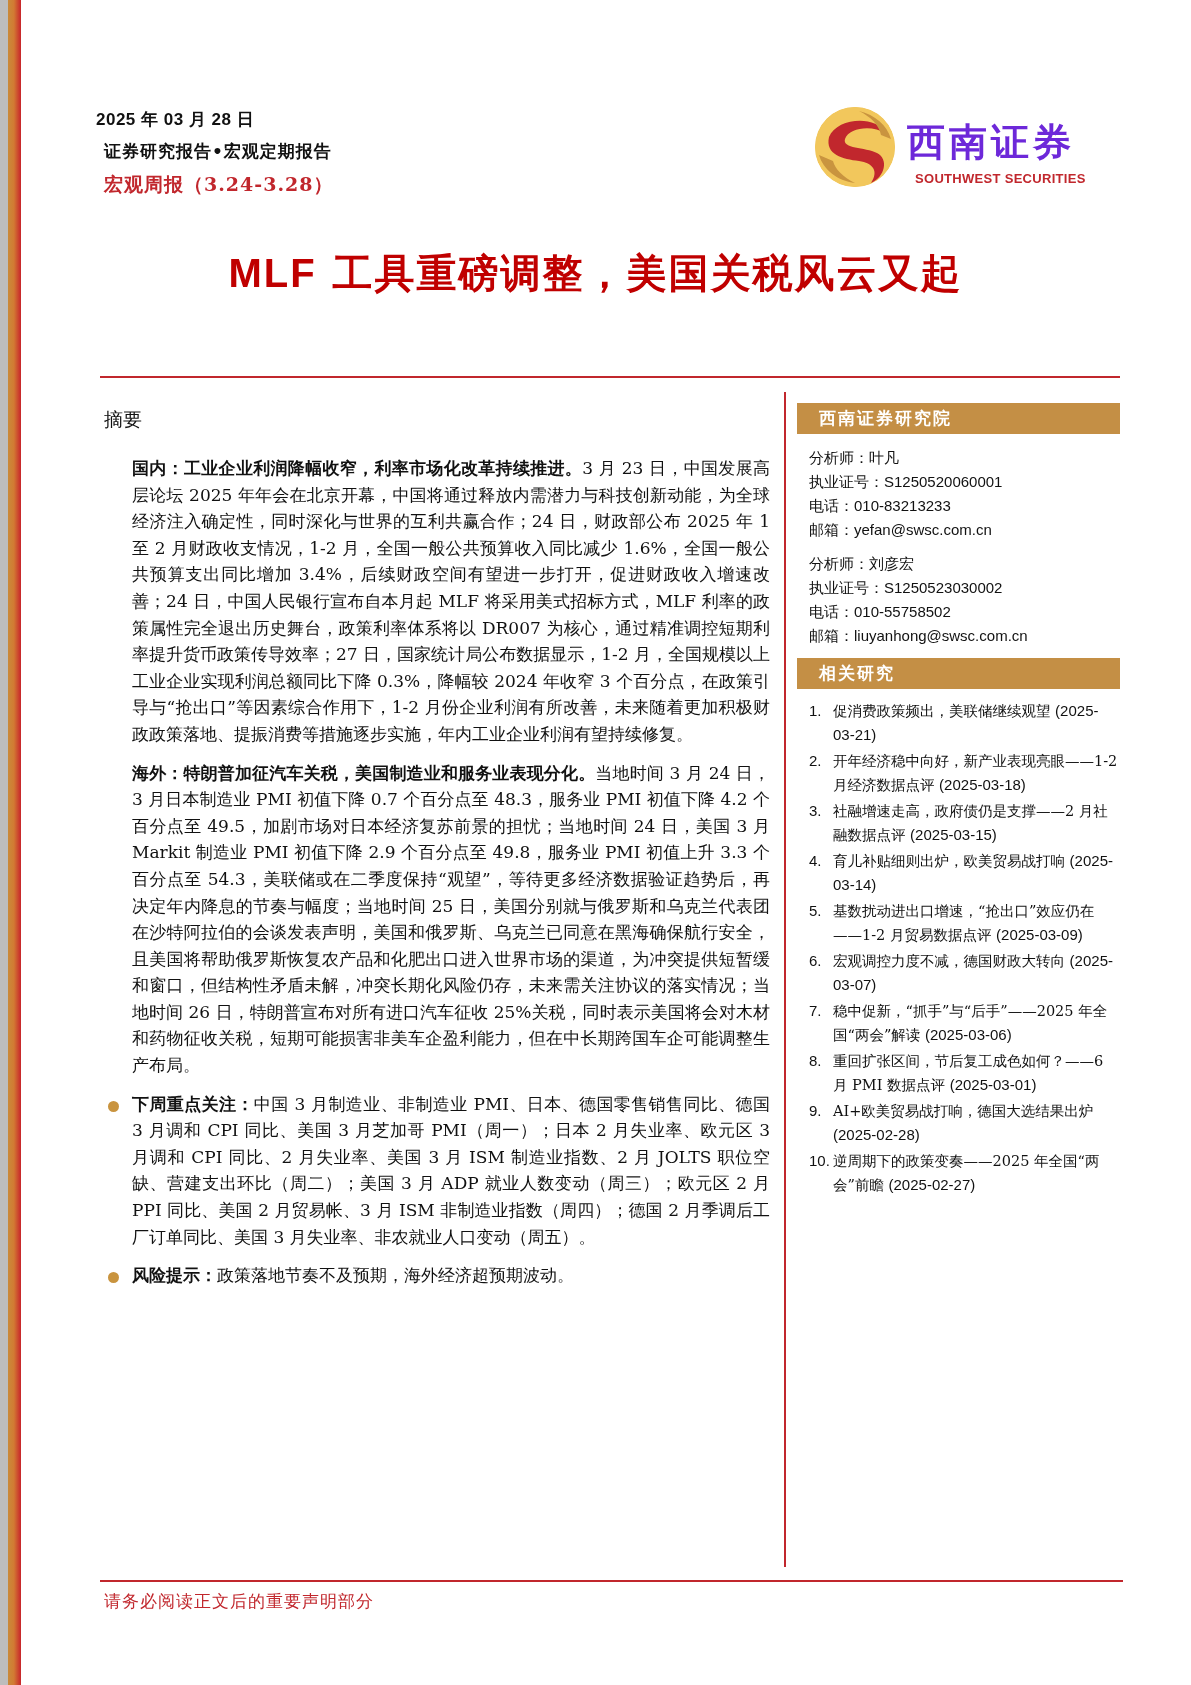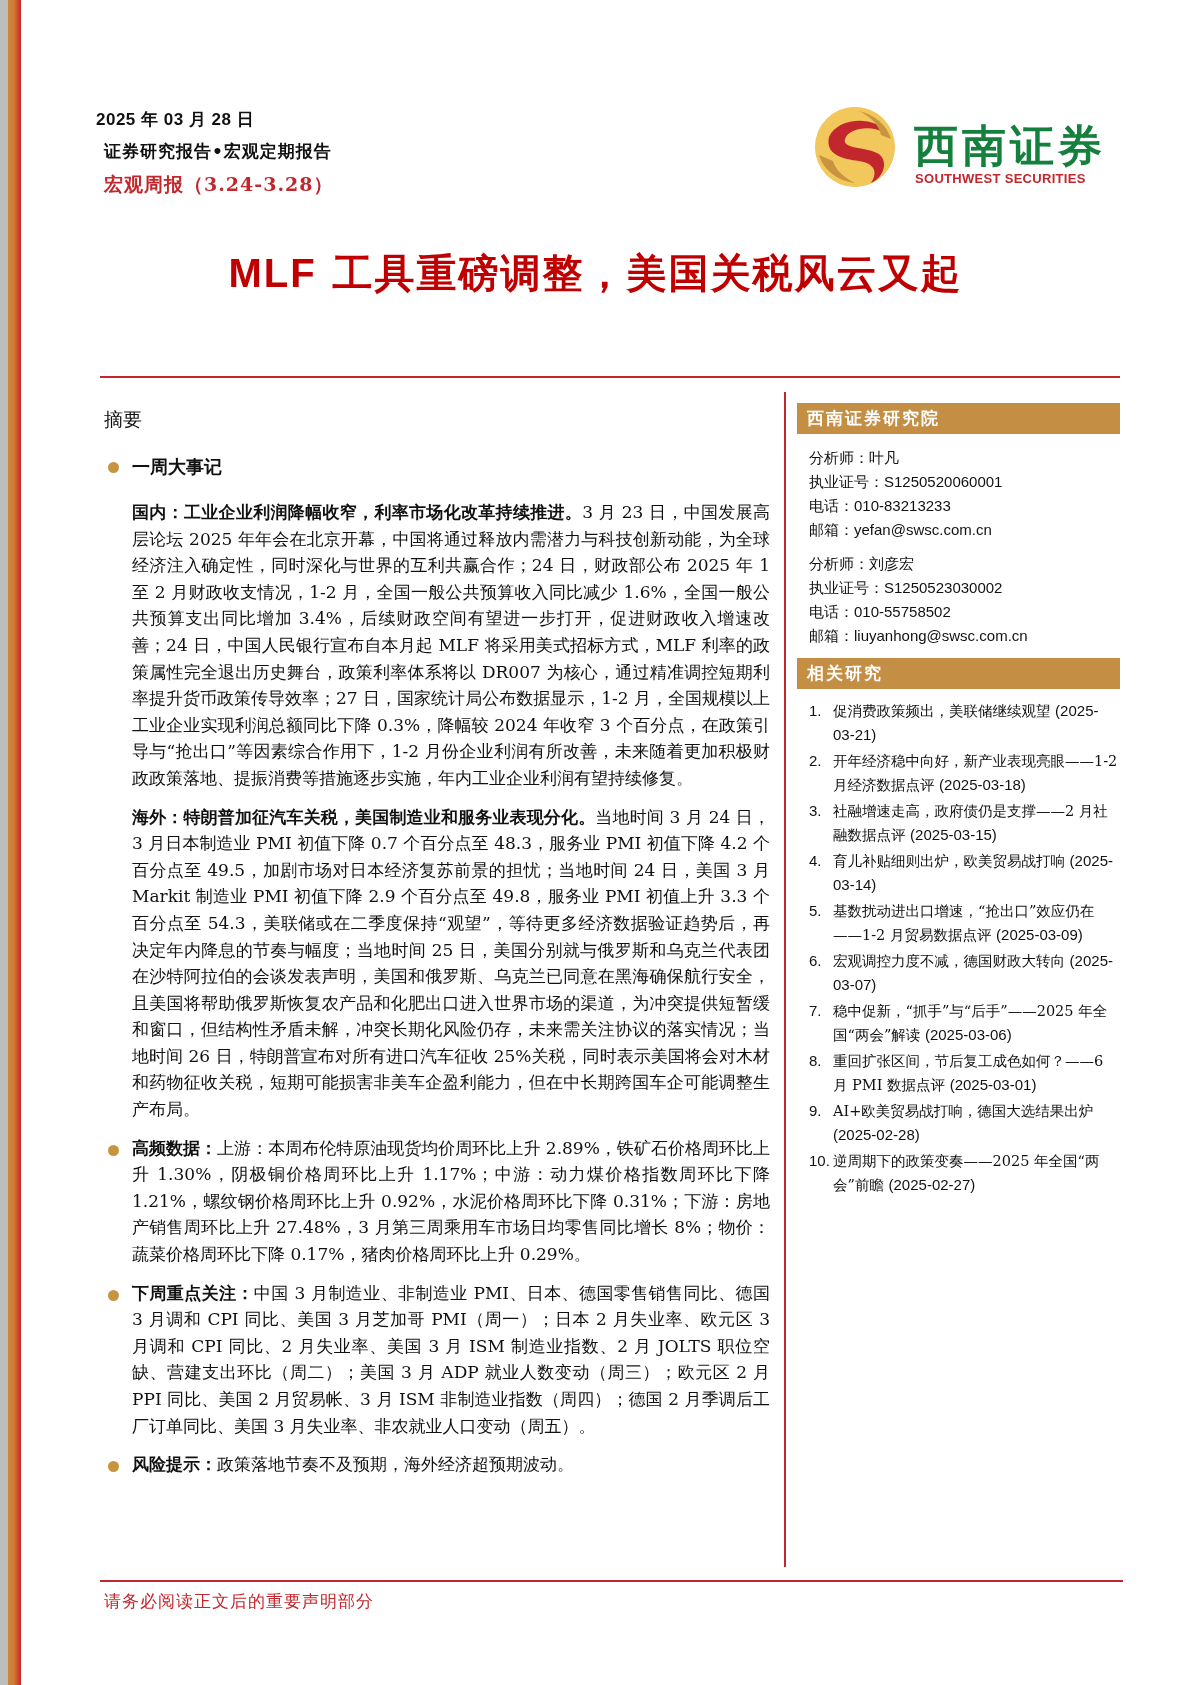--- a/index.html
+++ b/index.html
@@ -11,21 +11,21 @@
   .edge-gray { position: absolute; left: 0; top: 0; width: 8px; height: 1685px; background: #bdbdbd; }
   .edge-bar { position: absolute; left: 8px; top: 0; width: 13px; height: 1685px;
     background: linear-gradient(to right, #c98a3a 0%, #d27a33 45%, #c8242b 100%); }
 
   .hdr-date { position: absolute; left: 96px; top: 108px; font-family: "Liberation Sans", sans-serif; font-weight: bold; font-size: 17px; letter-spacing: 0.5px; }
   .hdr-type { position: absolute; left: 104px; top: 140px; font-weight: bold; font-size: 17px; letter-spacing: 1px; }
   .hdr-series { position: absolute; left: 104px; top: 172px; font-weight: bold; font-size: 19px; color: #c1272d; letter-spacing: 1px; }
 
   .logo { position: absolute; left: 815px; top: 105px; width: 300px; height: 90px; }
   .logo-circle { position: absolute; left: 0; top: 2px; width: 80px; height: 80px; border-radius: 50%; overflow: hidden; background: #f0c55a; }
-  .logo-cn { position: absolute; left: 99px; top: 12px; font-size: 44px; font-weight: bold; color: #15803d; letter-spacing: 4px; font-family: "DejaVu Serif", serif; }
+  .logo-cn { position: absolute; left: 92px; top: 12px; font-size: 38px; font-weight: bold; color: #6d28d9; letter-spacing: 4px; font-family: "DejaVu Serif", serif; }
   .logo-en { position: absolute; left: 100px; top: 66px; font-size: 13px; font-weight: bold; color: #c1272d; font-family: "Liberation Sans", sans-serif; letter-spacing: 0.3px; }
 
   .title { position: absolute; left: 0; width: 1191px; top: 246px; text-align: center; color: #c00000; font-size: 40px; font-weight: bold; letter-spacing: 2px; }
   .title .mlf { font-family: "Liberation Sans", sans-serif; }
 
   .rule-top { position: absolute; left: 100px; top: 376px; width: 1020px; height: 2px; background: #c1272d; }
   .vdivider { position: absolute; left: 784px; top: 392px; width: 2px; height: 1175px; background: #c1272d; }
   .rule-foot { position: absolute; left: 100px; top: 1580px; width: 1023px; height: 2px; background: #c1272d; }
 
   .main { position: absolute; left: 100px; top: 395px; width: 670px; }
@@ -33,21 +33,21 @@
   .bullet-row { position: relative; padding-left: 32px; }
   .dot { position: absolute; left: 8px; width: 11px; height: 11px; border-radius: 50%; background: #c9943f; }
   .sec-head { font-size: 18px; font-weight: bold; margin-bottom: 20px; }
   .sec-head .dot { top: 7px; }
   .para { font-size: 17px; line-height: 26.6px; text-align: justify; margin: 0 0 12px 0; font-family: "DejaVu Serif", serif; }
   .indent { padding-left: 32px; }
   .para b { font-weight: bold; }
   .para .dot { top: 10px; }
 
   .side { position: absolute; left: 797px; top: 403px; width: 323px; }
-  .side-hdr { background: #c48f45; color: #fff; font-size: 17px; font-weight: bold; height: 31px; line-height: 31px; padding-left: 10px; letter-spacing: 2px; }
+  .side-hdr { background: #c48f45; color: #fff; font-size: 17px; font-weight: bold; height: 31px; line-height: 31px; padding-left: 22px; letter-spacing: 2px; }
   .analysts { padding: 12px 0 0 12px; font-size: 15px; line-height: 24px; }
   .analyst { margin-bottom: 10px; }
   .analyst .sans { font-family: "Liberation Sans", sans-serif; }
   .related { margin-top: 8px; }
   .rel-list { list-style: none; margin: 10px 0 0 0; padding: 0 0 0 12px; font-size: 14.5px; line-height: 24px; }
   .rel-list li { position: relative; padding-left: 24px; margin-bottom: 2px; }
   .rel-list li .num { position: absolute; left: 0; top: 0; font-family: "Liberation Sans", sans-serif; font-size: 15px; }
   .rel-list li .date { font-family: "Liberation Sans", sans-serif; font-size: 15px; }
 
   .foot-note { position: absolute; left: 104px; top: 1590px; font-size: 17px; color: #c1272d; letter-spacing: 1px; }
@@ -76,30 +76,25 @@
 </div>
 
 <div class="title"><span class="mlf">MLF</span><span> 工具重磅调整，美国关税风云又起</span></div>
 
 <div class="rule-top"></div>
 <div class="vdivider"></div>
 
 <div class="main">
   <div class="abs-head">摘要</div>
 
-  <div class="bullet-row sec-head">
-    <span class="dot"></span>
-    <span>一周大事记</span>
-  </div>
 
   <p class="para indent"><b>国内：工业企业利润降幅收窄，利率市场化改革持续推进。</b><span>3 月 23 日，中国发展高层论坛 2025 年年会在北京开幕，中国将通过释放内需潜力与科技创新动能，为全球经济注入确定性，同时深化与世界的互利共赢合作；24 日，财政部公布 2025 年 1 至 2 月财政收支情况，1-2 月，全国一般公共预算收入同比减少 1.6%，全国一般公共预算支出同比增加 3.4%，后续财政空间有望进一步打开，促进财政收入增速改善；24 日，中国人民银行宣布自本月起 MLF 将采用美式招标方式，MLF 利率的政策属性完全退出历史舞台，政策利率体系将以 DR007 为核心，通过精准调控短期利率提升货币政策传导效率；27 日，国家统计局公布数据显示，1-2 月，全国规模以上工业企业实现利润总额同比下降 0.3%，降幅较 2024 年收窄 3 个百分点，在政策引导与“抢出口”等因素综合作用下，1-2 月份企业利润有所改善，未来随着更加积极财政政策落地、提振消费等措施逐步实施，年内工业企业利润有望持续修复。</span></p>
 
   <p class="para indent"><b>海外：特朗普加征汽车关税，美国制造业和服务业表现分化。</b><span>当地时间 3 月 24 日，3 月日本制造业 PMI 初值下降 0.7 个百分点至 48.3，服务业 PMI 初值下降 4.2 个百分点至 49.5，加剧市场对日本经济复苏前景的担忧；当地时间 24 日，美国 3 月 Markit 制造业 PMI 初值下降 2.9 个百分点至 49.8，服务业 PMI 初值上升 3.3 个百分点至 54.3，美联储或在二季度保持“观望”，等待更多经济数据验证趋势后，再决定年内降息的节奏与幅度；当地时间 25 日，美国分别就与俄罗斯和乌克兰代表团在沙特阿拉伯的会谈发表声明，美国和俄罗斯、乌克兰已同意在黑海确保航行安全，且美国将帮助俄罗斯恢复农产品和化肥出口进入世界市场的渠道，为冲突提供短暂缓和窗口，但结构性矛盾未解，冲突长期化风险仍存，未来需关注协议的落实情况；当地时间 26 日，特朗普宣布对所有进口汽车征收 25%关税，同时表示美国将会对木材和药物征收关税，短期可能损害非美车企盈利能力，但在中长期跨国车企可能调整生产布局。</span></p>
 
-  <p class="para bullet-row"><span class="dot"></span><b>高频数据：</b><span>上游：本周布伦特原油现货均价周环比上升 2.89%，铁矿石价格周环比上升 1.30%，阴极铜价格周环比上升 1.17%；中游：动力煤价格指数周环比下降 1.21%，螺纹钢价格周环比上升 0.92%，水泥价格周环比下降 0.31%；下游：房地产销售周环比上升 27.48%，3 月第三周乘用车市场日均零售同比增长 8%；物价：蔬菜价格周环比下降 0.17%，猪肉价格周环比上升 0.29%。</span></p>
 
   <p class="para bullet-row"><span class="dot"></span><b>下周重点关注：</b><span>中国 3 月制造业、非制造业 PMI、日本、德国零售销售同比、德国 3 月调和 CPI 同比、美国 3 月芝加哥 PMI（周一）；日本 2 月失业率、欧元区 3 月调和 CPI 同比、2 月失业率、美国 3 月 ISM 制造业指数、2 月 JOLTS 职位空缺、营建支出环比（周二）；美国 3 月 ADP 就业人数变动（周三）；欧元区 2 月 PPI 同比、美国 2 月贸易帐、3 月 ISM 非制造业指数（周四）；德国 2 月季调后工厂订单同比、美国 3 月失业率、非农就业人口变动（周五）。</span></p>
 
   <p class="para bullet-row"><span class="dot"></span><b>风险提示：</b><span>政策落地节奏不及预期，海外经济超预期波动。</span></p>
 </div>
 
 <div class="side">
   <div class="side-hdr">西南证券研究院</div>
   <div class="analysts">
     <div class="analyst">

